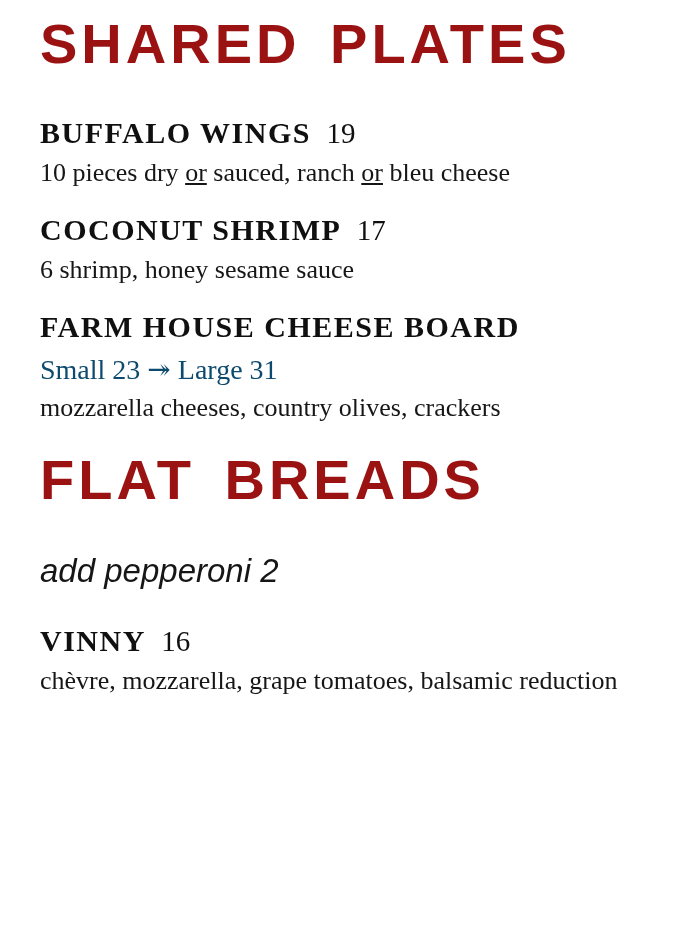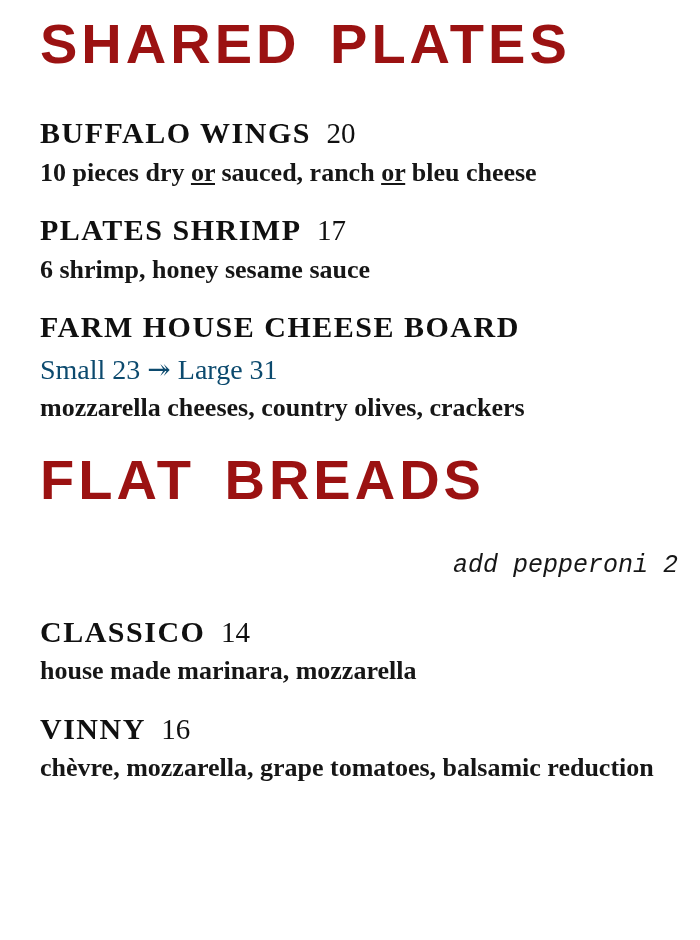--- a/index.html
+++ b/index.html
@@ -22,27 +22,26 @@
     line-height: 1.0;
     letter-spacing: 4px;
     margin: 0 0 44px 0;
     color: #9b1212;
     word-spacing: 10px;
   }
   .section-2 {
     margin-top: 28px;
   }
   .note {
-    font-family: Liberation Mono, monospace;
+    font-family: Liberation Sans, sans-serif;
     font-style: italic;
-    font-size: 25px;
+    font-size: 33px;
     line-height: 1.15;
     color: #161616;
     margin: 0 0 34px 0;
-    text-align: right;
   }
   .item {
     margin-bottom: 24px;
   }
   .name-row {
     font-family: "Liberation Serif", "DejaVu Serif", serif;
     font-size: 30px;
     line-height: 1.15;
     color: #101010;
   }
@@ -61,71 +60,63 @@
     line-height: 1.15;
     color: #0c4a6e;
     margin-top: 9px;
   }
   .item-desc {
     font-family: "Liberation Serif", "DejaVu Serif", serif;
     font-size: 26px;
     line-height: 1.25;
     color: #161616;
     margin-top: 6px;
-    font-weight: bold;
   }
   .item-desc .u {
     text-decoration: underline;
   }
 </style>
 </head>
 <body>
 
 <div class="menu">
 
   <section class="section section-1">
     <h1 class="menu-heading" style="color: rgb(155, 18, 18);">SHARED PLATES</h1>
 
     <div class="item">
       <div class="name-row">
         <span class="item-name">BUFFALO WINGS</span>
-        <span class="item-price">20</span>
+        <span class="item-price">19</span>
       </div>
       <div class="item-desc"><span>10 pieces dry </span><span class="u">or</span><span> sauced, ranch </span><span class="u">or</span><span> bleu cheese</span></div>
     </div>
 
     <div class="item">
       <div class="name-row">
-        <span class="item-name">PLATES SHRIMP</span>
+        <span class="item-name">COCONUT SHRIMP</span>
         <span class="item-price">17</span>
       </div>
       <div class="item-desc"><span>6 shrimp, honey sesame sauce</span></div>
     </div>
 
     <div class="item">
       <div class="name-row">
         <span class="item-name">FARM HOUSE CHEESE BOARD</span>
         <span class="item-price"></span>
       </div>
       <div class="subline">Small 23 ↠ Large 31</div>
       <div class="item-desc"><span>mozzarella cheeses, country olives, crackers</span></div>
     </div>
   </section>
 
   <section class="section section-2">
     <h1 class="menu-heading" style="color: rgb(155, 18, 18);">FLAT BREADS</h1>
     <div class="note">add pepperoni 2</div>
 
-    <div class="item">
-      <div class="name-row">
-        <span class="item-name">CLASSICO</span>
-        <span class="item-price">14</span>
-      </div>
-      <div class="item-desc"><span>house made marinara, mozzarella</span></div>
-    </div>
 
 
     <div class="item">
       <div class="name-row">
         <span class="item-name">VINNY</span>
         <span class="item-price">16</span>
       </div>
       <div class="item-desc"><span>chèvre, mozzarella, grape tomatoes, balsamic reduction</span></div>
     </div>
   </section>

